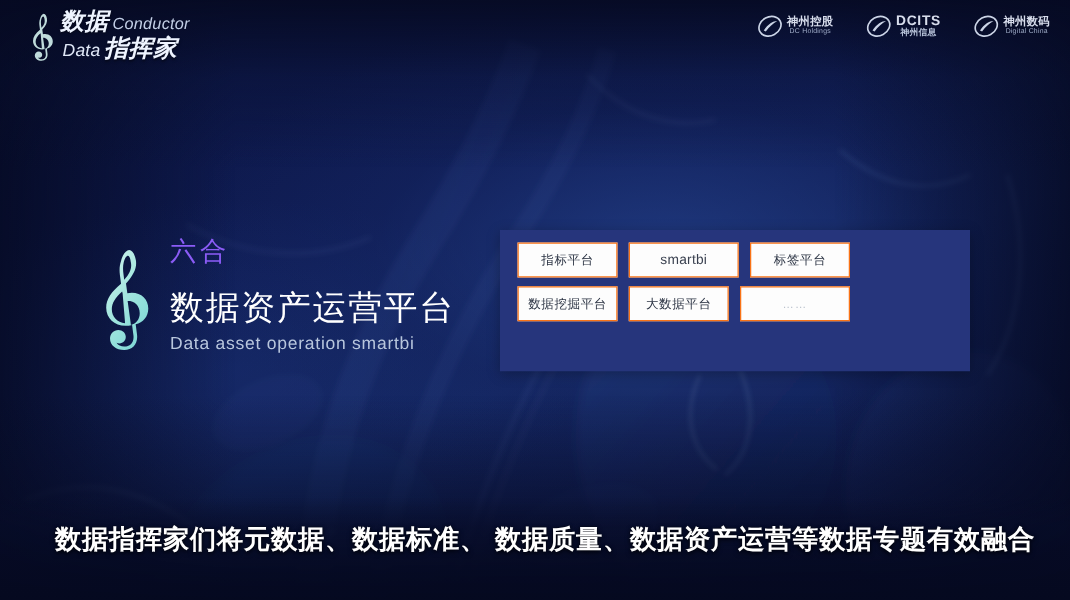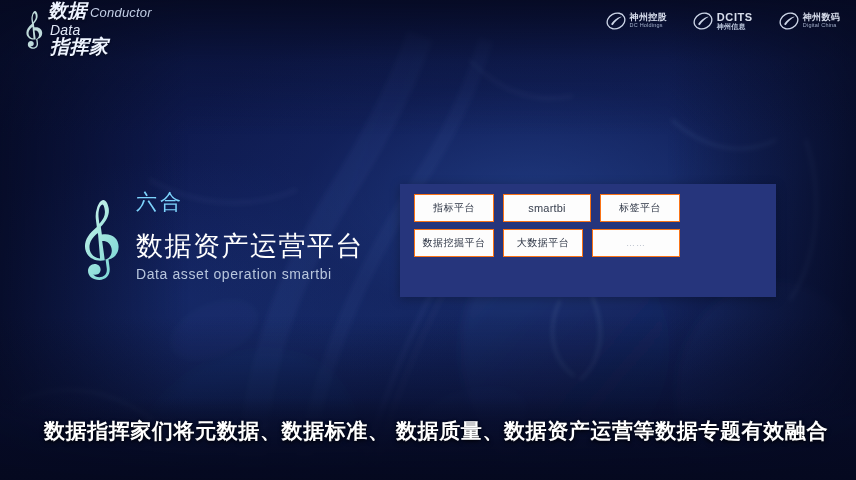--- a/index.html
+++ b/index.html
@@ -81,36 +81,37 @@
     font-style: italic;
     text-shadow: 0 1px 2px rgba(0,0,0,.5);
   }
   .brand-en {
     font-size: 13px;
     font-style: italic;
     color: #c3cfe6;
     margin-left: 3px;
     letter-spacing: .2px;
   }
-  .brand-line2 { margin-top: 3px; margin-left: 2px; flex-direction: column; }
+  .brand-line2 { margin-top: 3px; margin-left: 2px; }
   .brand-line2 .brand-en { margin-left: 0; margin-right: 3px; font-size: 14px; color: #dfe7f6; }
 
   .partner-logos {
     position: absolute;
     right: 16px;
     top: 11px;
     display: flex;
     align-items: center;
     gap: 26px;
   }
   .partner {
     display: flex;
     align-items: center;
     gap: 4px;
     opacity: .93;
+    text-align: center;
   }
   .partner-mark {
     width: 20px;
     height: 20px;
     flex: none;
   }
   .partner-words {
     display: flex;
     flex-direction: column;
     line-height: 1.05;
@@ -142,21 +143,21 @@
   }
   .product-clef {
     width: 54px;
     height: 106px;
     flex: none;
     margin-right: 10px;
   }
   .product-names { line-height: 1; }
   .product-sub {
     font-size: 21px;
-    color: #7dd3fc;
+    color: #8b5cf6;
     letter-spacing: 3px;
     margin-bottom: 21px;
   }
   .product-title {
     font-size: 27px;
     color: #ffffff;
     letter-spacing: 1.5px;
     margin-bottom: 7px;
   }
   .product-en {

